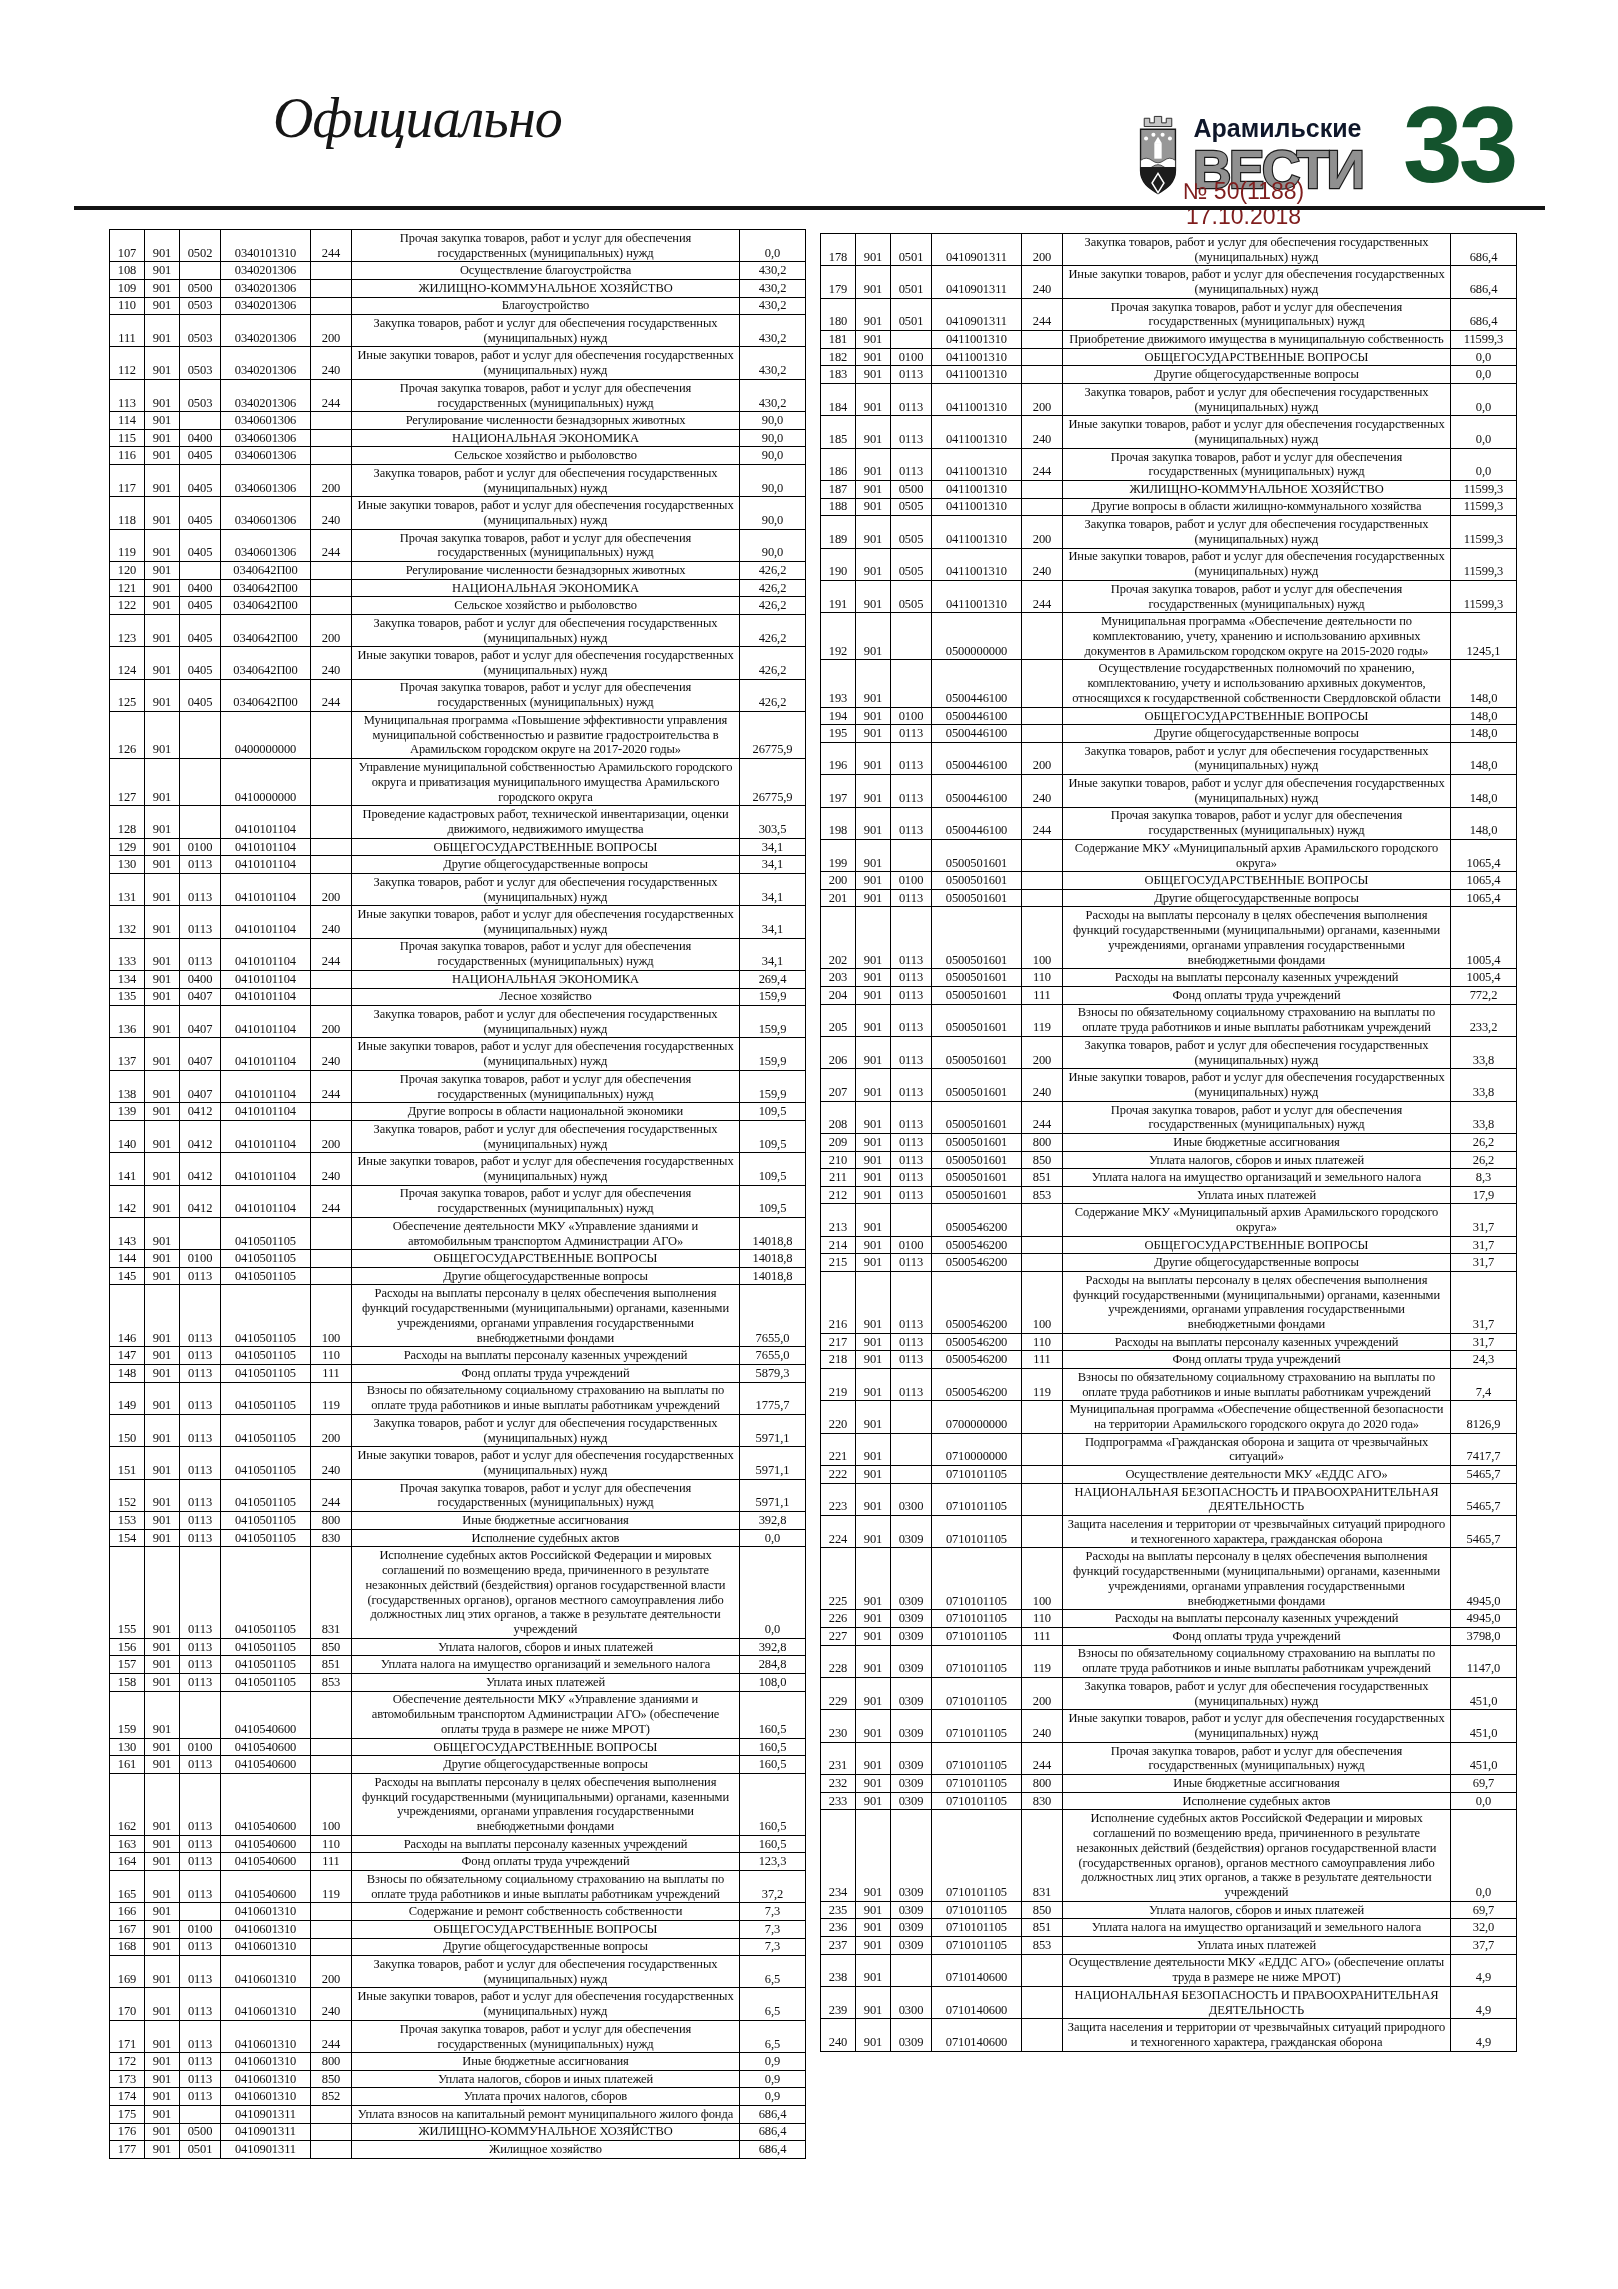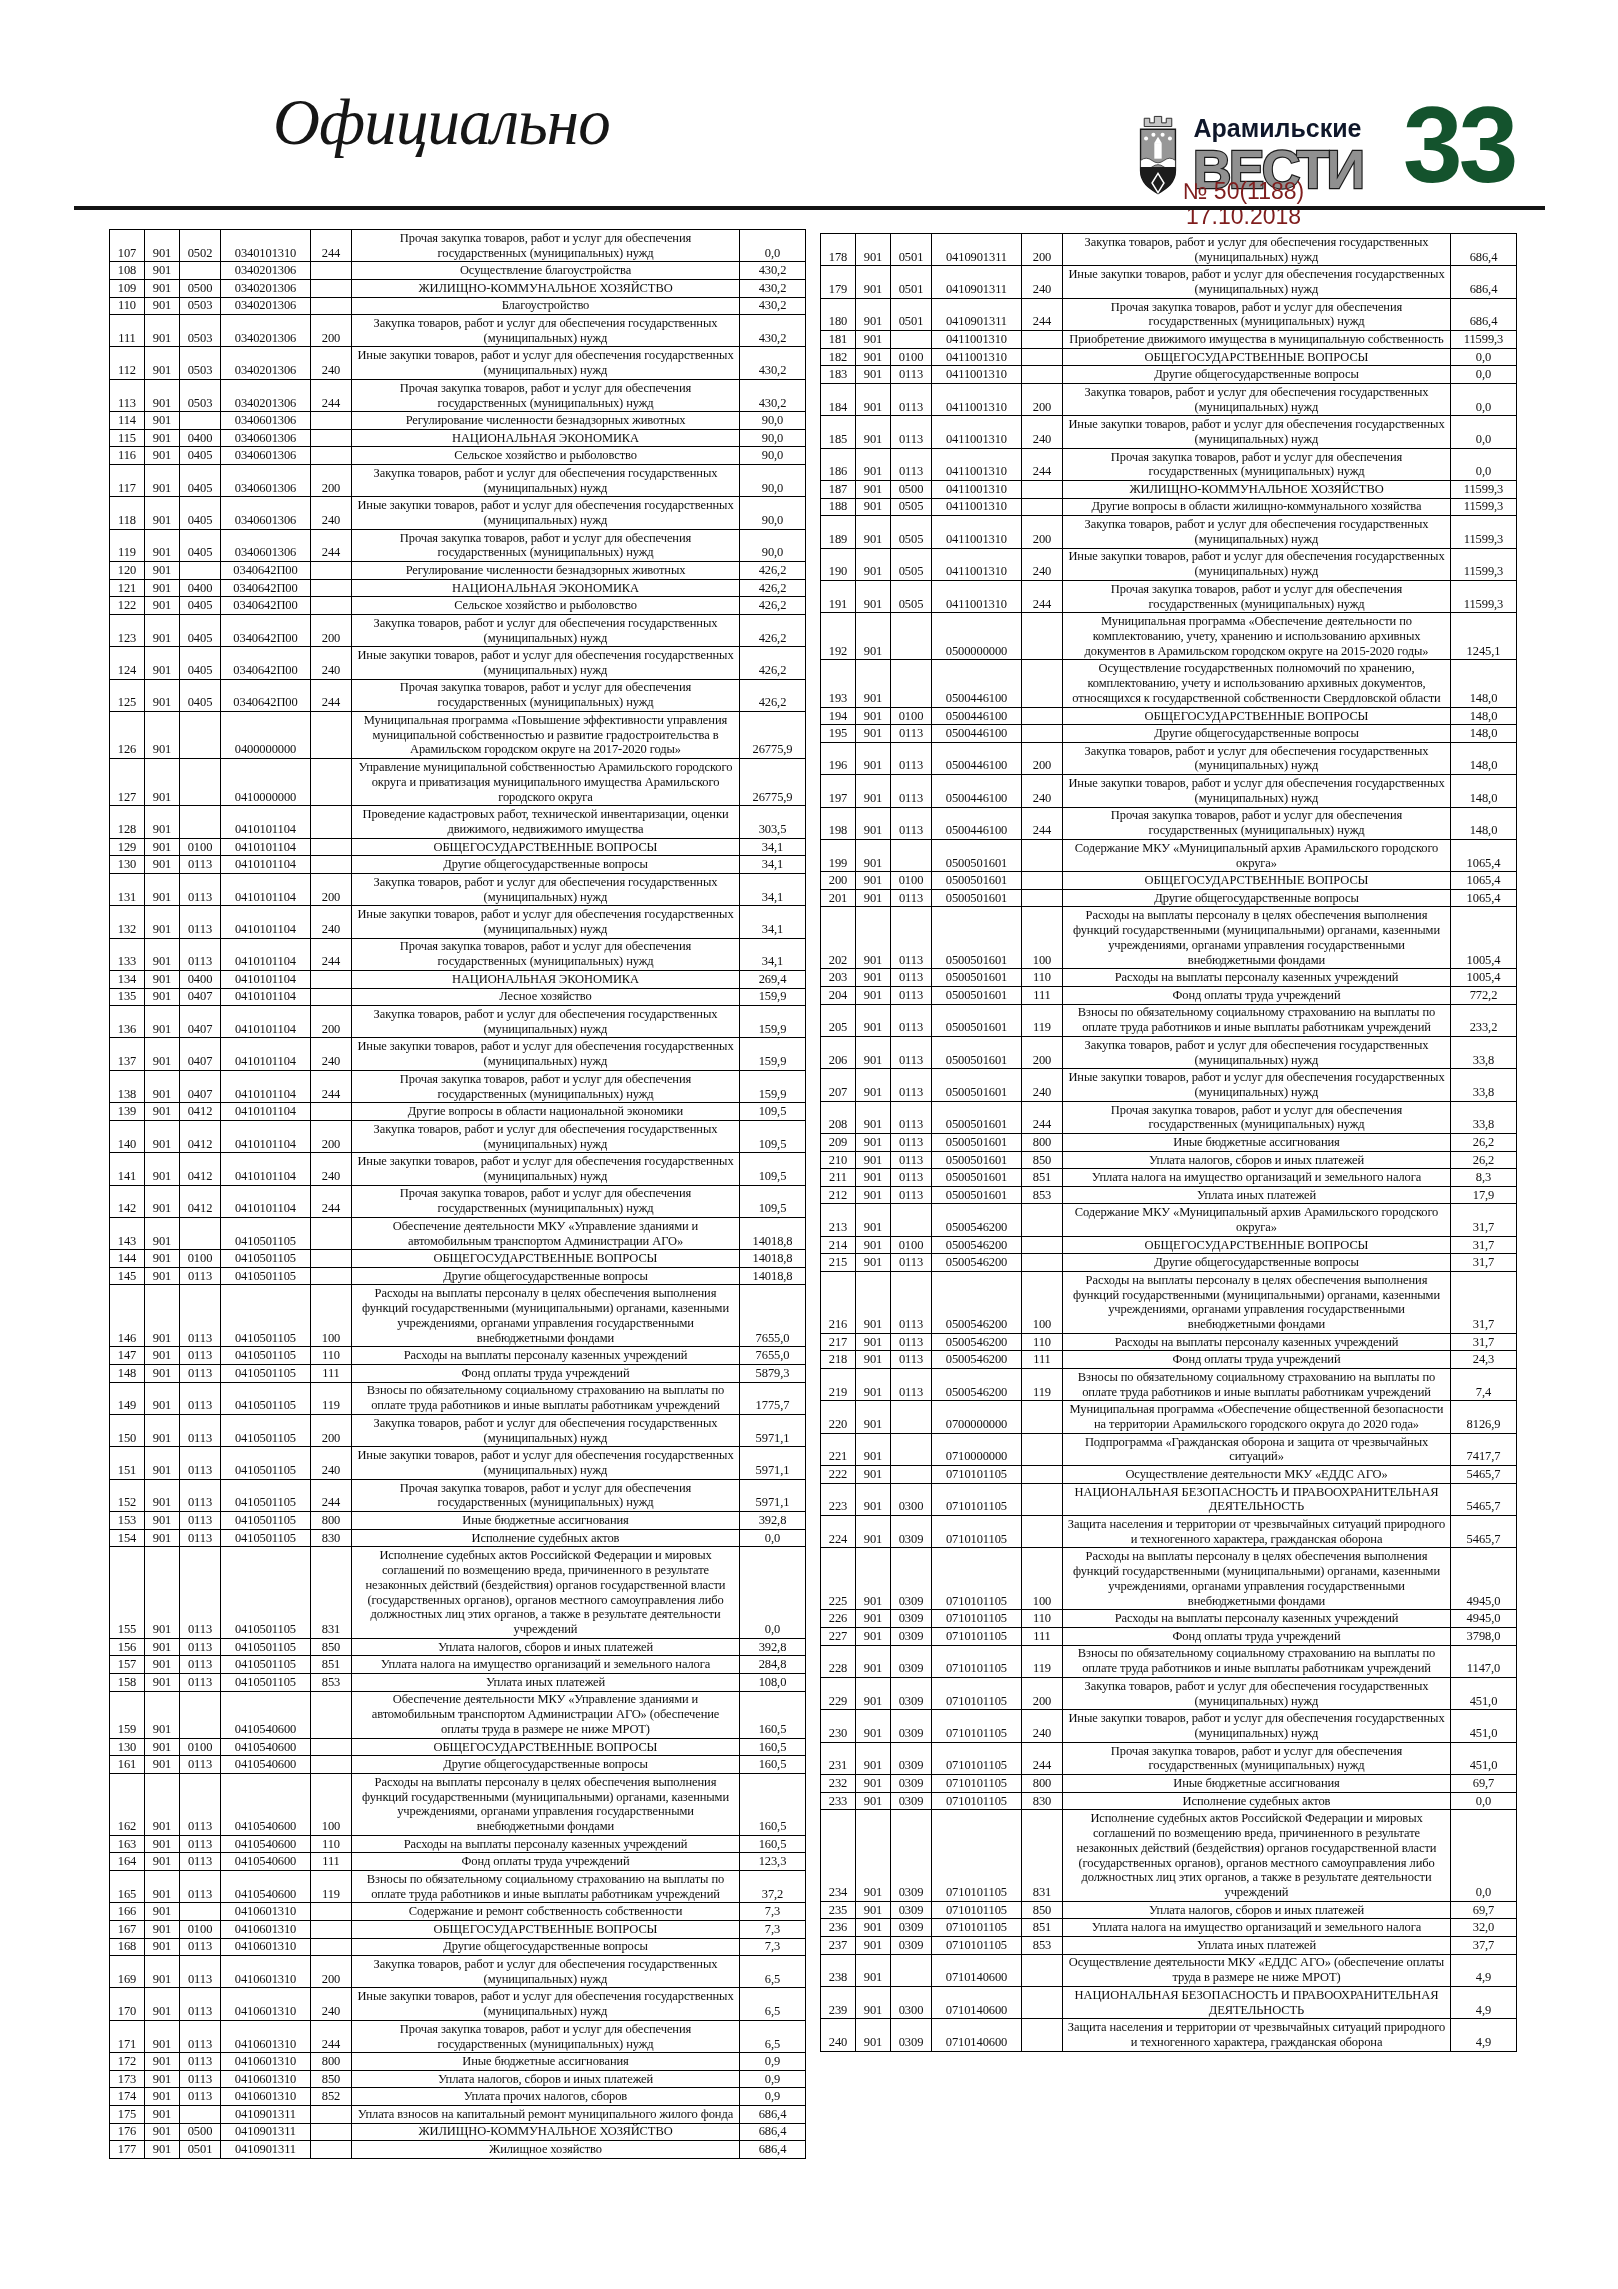--- a/index.html
+++ b/index.html
@@ -11,21 +11,21 @@
     color:#111;
     font-family:"Liberation Serif", serif;
     overflow:hidden;
   }
   
   .section-title{
     position:absolute;
     left:273px; top:90px;
     font-family:"Liberation Serif", serif;
     font-style:italic;
-    font-size:65px;
+    font-size:56px;
     line-height:1;
     color:#161616;
     letter-spacing:-0.9px;
   }
   .coat{position:absolute; left:1135px; top:110px;}
   .brand-top{
     position:absolute; left:1189px; top:116px; width:177px;
     text-align:center;
     font-family:"Liberation Sans", sans-serif;
     font-weight:bold;

